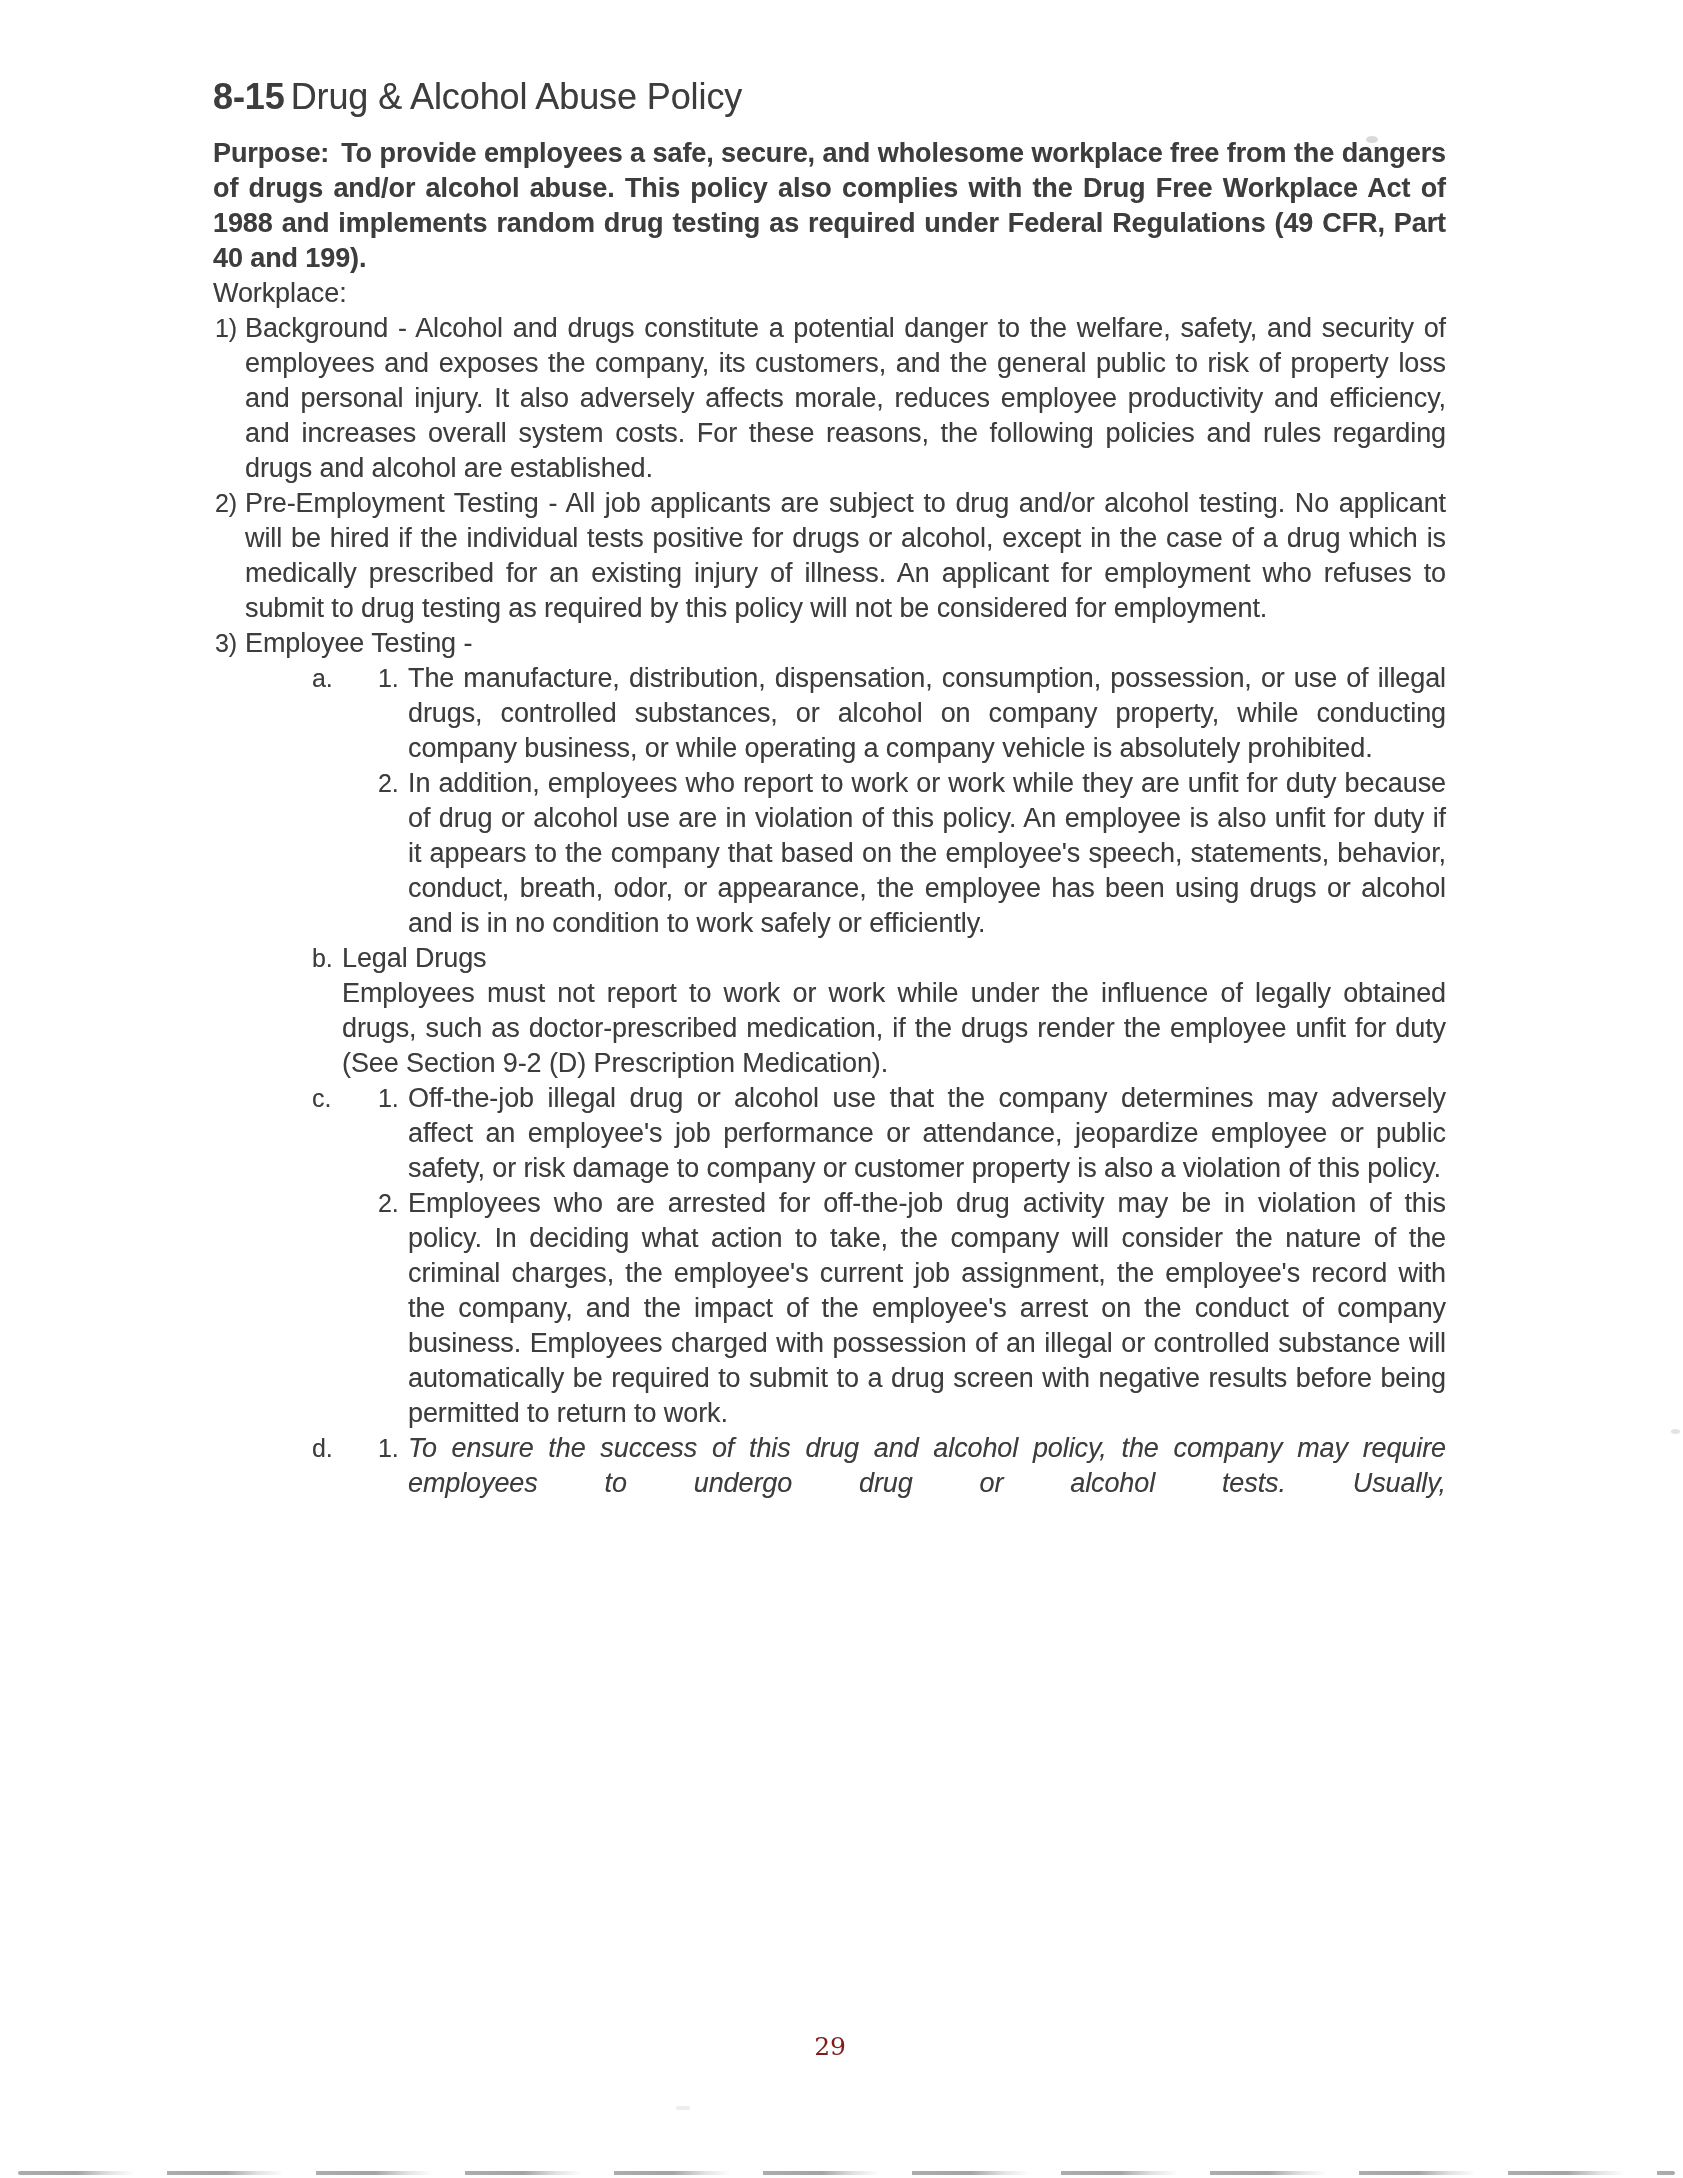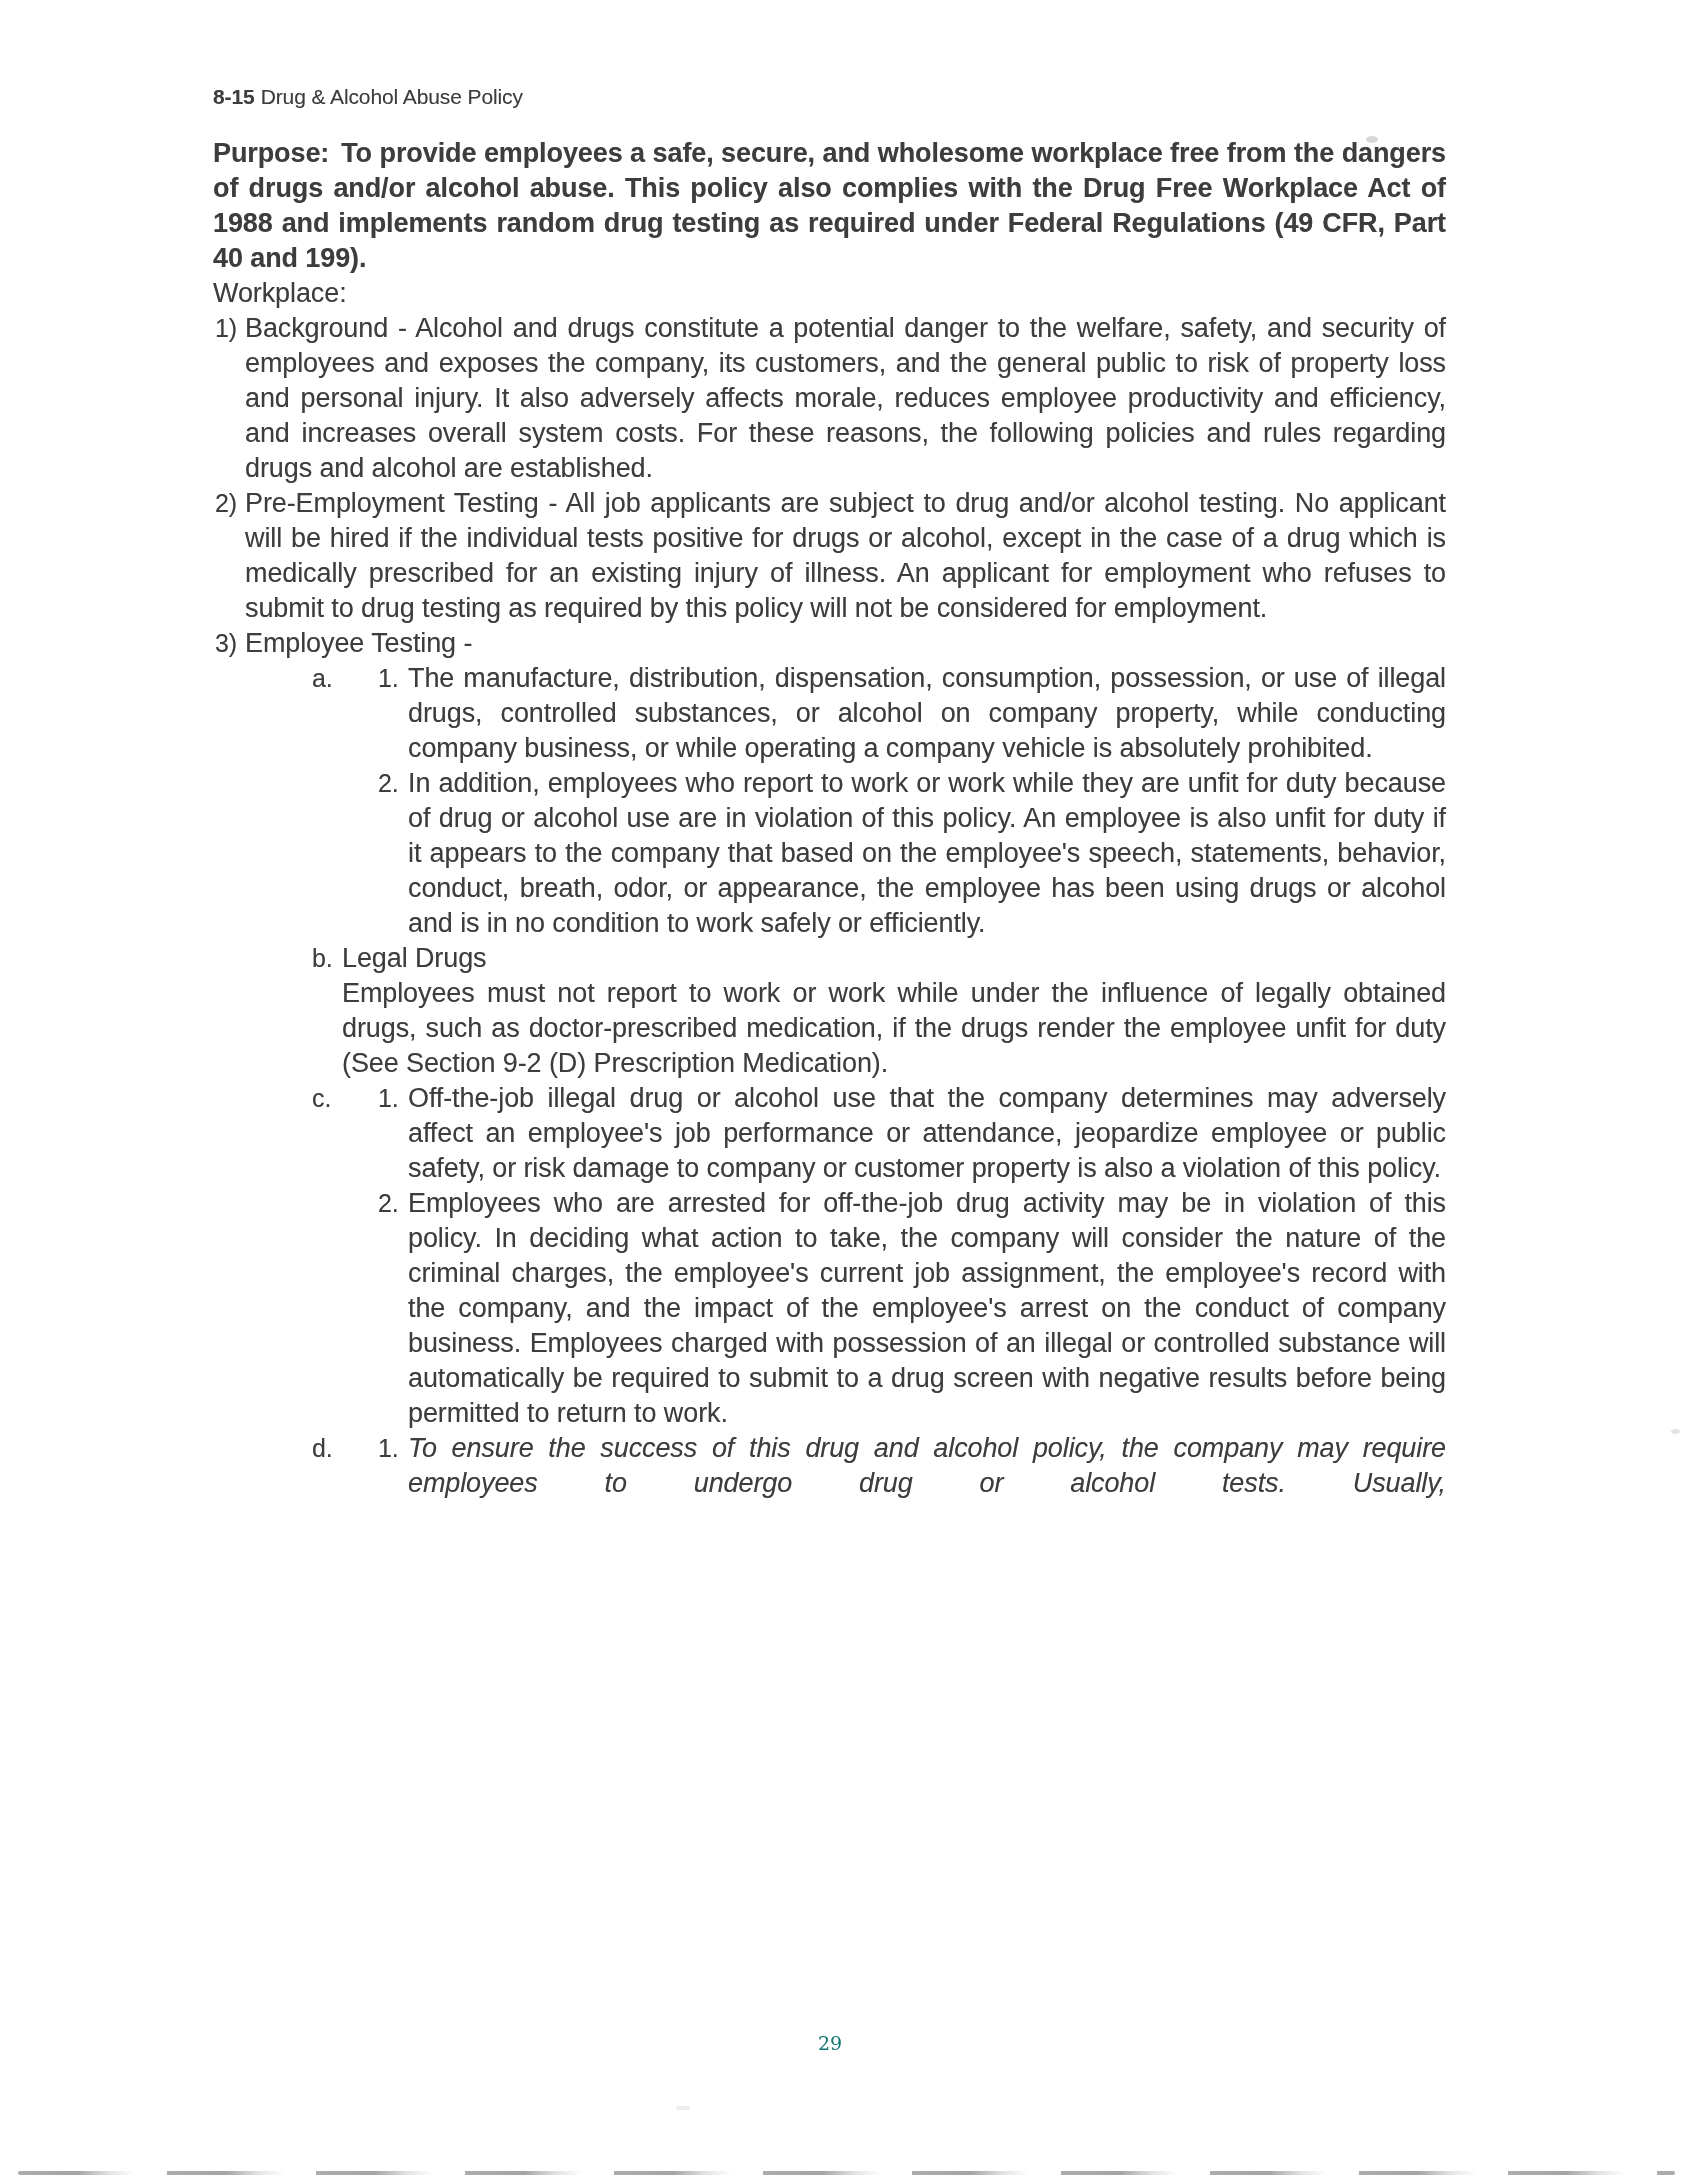--- a/index.html
+++ b/index.html
@@ -14,21 +14,21 @@
     text-shadow: 0 0 0.6px rgba(40,40,40,0.35);
   }
   .content {
     position: absolute;
     left: 213px; top: 79px;
     width: 1233px;
     font-size: 27px;
     line-height: 35px;
   }
   h1.doc-title {
-    font-size: 21px;
+    font-size: 36px;
     font-weight: normal;
     margin: 0 0 22px 0;
     line-height: 35px;
   }
   h1.doc-title .secnum { font-weight: bold; margin-right: 6px; }
   p.para { margin: 0; }
   .just { text-align: justify; }
   .just-last { text-align: justify; text-align-last: justify; font-style: italic; }
   .purpose { margin-bottom: 34px; font-weight: bold; }
   .plabel { margin-right: 12px; }
@@ -45,22 +45,22 @@
   .l1 .marker { left: 2px; }
   .l2 { padding-left: 129px; }
   .l2 .marker { left: 99px; }
   .l3 { padding-left: 195px; }
   .l3 .marker { left: 165px; }
   .page-number {
     position: absolute;
     left: 830px; top: 2032px;
     transform: translateX(-50%);
     font-family: "DejaVu Serif", "Liberation Serif", serif;
-    font-size: 19px;
-    color: #0f766e;
+    font-size: 25px;
+    color: #7f1d1d;
     text-shadow: none;
   }
   
   .bottom-edge {
     position: absolute;
     left: 18px; right: 8px; bottom: 3px;
     height: 4px;
     background: repeating-linear-gradient(90deg,
       rgba(105,105,105,0.55) 0px, rgba(90,90,90,0.55) 59px,
       rgba(140,140,140,0.25) 91px, rgba(0,0,0,0) 117px,

